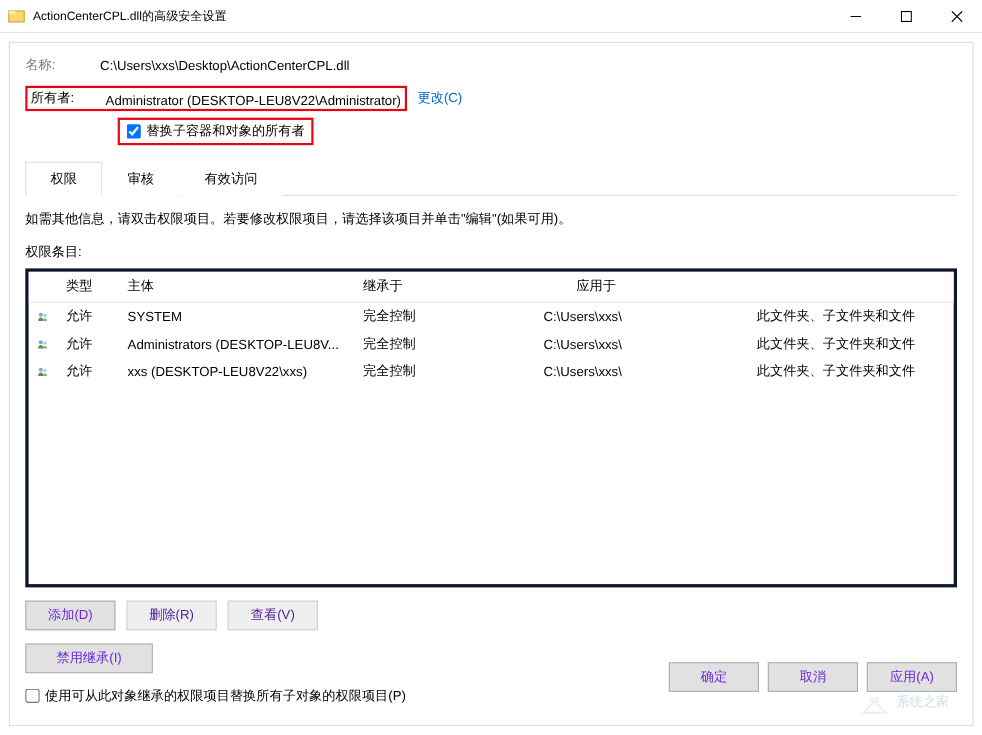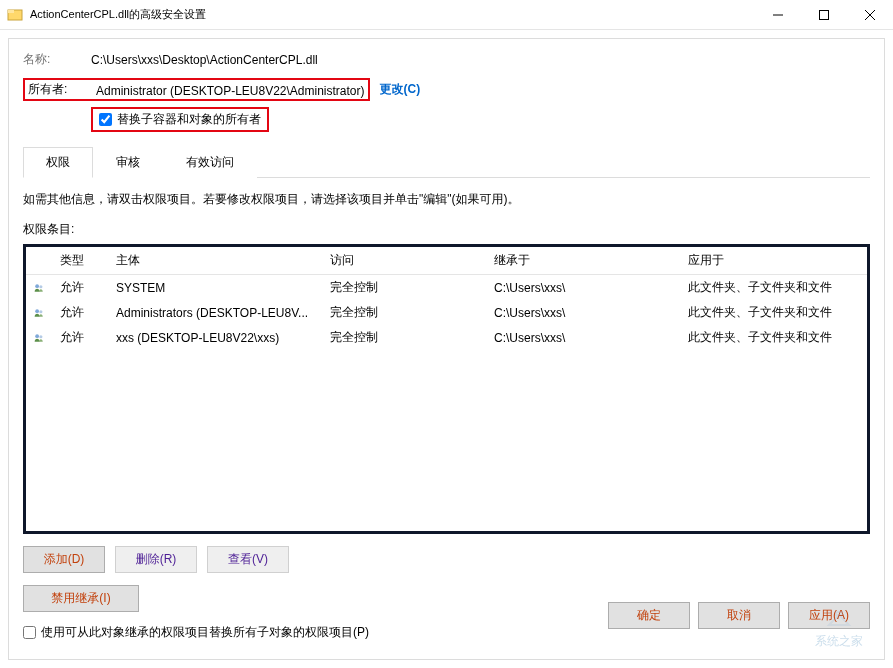--- a/index.html
+++ b/index.html
@@ -14,24 +14,24 @@
 .content { position: absolute; top: 38px; left: 8px; right: 8px; bottom: 8px; border: 1px solid #dcdcdc; padding: 12px 14px; display: flex; flex-direction: column; }
 
 .field-row { display: flex; align-items: center; margin-bottom: 10px; }
 .field-label { width: 68px; color: #737373; }
 .field-value { color: #000; }
 
 .owner-row { display: flex; align-items: center; margin-bottom: 6px; }
 .owner-row .owner-label { width: 68px; }
 .owner-row .owner-value { }
 .red-box1 { border: 2px solid #e30613; padding: 1px 3px; display: inline-flex; align-items: flex-end; }
-.change-link { color: #0066cc; margin-left: 10px; cursor: pointer; font-weight: bold; }
+.change-link { color: #0066cc; margin-left: 10px; cursor: pointer; }
 
 .replace-row { margin-left: 68px; margin-bottom: 14px; }
-.red-box2 { border: 2px solid #e30613; display: inline-flex; align-items: center; padding: 2px 6px; }
+.red-box2 { border: 2px solid #e30613; display: inline-flex; align-items: center; padding: 2px 6px; margin-left: 16px; }
 .checkbox { width: 13px; height: 13px; margin-right: 5px; }
 
 .tabs { display: flex; border-bottom: 1px solid #dcdcdc; }
 .tab { padding: 6px 22px; cursor: pointer; border: 1px solid transparent; border-bottom: none; position: relative; top: 1px; background: #fff; }
 .tab.active { border-color: #dcdcdc; border-bottom: 1px solid #fff; }
 
 .instructions { margin: 13px 0 13px 0; color: #000; }
 .perm-label { margin-bottom: 6px; }
 
 .perm-table { border: 3px solid #0f172a; height: 290px; overflow: auto; }
@@ -40,30 +40,30 @@
 .perm-body .prow { display: flex; align-items: center; padding: 3px 0; }
 .prow .pcell { padding: 1px 8px; }
 .col-icon { width: 26px; display:flex; align-items:center; justify-content:center; }
 .col-type { width: 56px; }
 .col-principal { width: 214px; white-space: nowrap; overflow: hidden; text-overflow: ellipsis; }
 .col-access { width: 164px; }
 .col-inherit { width: 194px; }
 .col-applies { flex: 1; }
 
 .btn-row { display: flex; gap: 10px; margin-top: 12px; }
-.btn { border: 1px solid #adadad; background: #e1e1e1; padding: 4px 0; width: 82px; text-align: center; cursor: pointer; color: #c2410c; }
+.btn { border: 1px solid #adadad; background: #e1e1e1; padding: 4px 0; width: 82px; text-align: center; cursor: pointer; color: #6d28d9; }
 .btn.disabled { color: #4c1d95; border-color: #d0d0d0; background: #efefef; cursor: default; }
 
 .disable-inherit-row { margin-top: 12px; }
 .replace-child-row { margin-top: 12px; display: flex; align-items: center; }
 
 .footer { position: absolute; bottom: 30px; right: 14px; display: flex; gap: 8px; }
 .footer .btn { width: 82px; }
 
-.watermark { position:absolute; right: 30px; bottom: 18px; opacity: 0.35; font-size: 14px; color:#6ba0c8; pointer-events:none; display:flex; align-items:center; gap:6px;flex-direction:column; }
+.watermark { position:absolute; right: 30px; bottom: 18px; opacity: 0.35; font-size: 14px; color:#6ba0c8; pointer-events:none; display:flex; align-items:center; gap:6px; }
 .watermark svg { opacity:0.5; }
 
 .user-icon-svg { width:16px; height:16px; }
 </style>
 </head>
 <body>
 
 <div class="titlebar">
   <div class="icon-slot">
     <svg width="16" height="16" viewBox="0 0 16 16">
@@ -122,21 +122,20 @@
 
   <div class="instructions">如需其他信息，请双击权限项目。若要修改权限项目，请选择该项目并单击"编辑"(如果可用)。</div>
 
   <div class="perm-label">权限条目:</div>
 
   <div class="perm-table">
     <div class="perm-header">
       <div class="hcell col-icon"></div>
       <div class="hcell col-type">类型</div>
       <div class="hcell col-principal">主体</div>
-      <div class="hcell col-access">访问</div>
       <div class="hcell col-inherit">继承于</div>
       <div class="hcell col-applies">应用于</div>
     </div>
     <div class="perm-body">
       <div class="prow">
         <div class="pcell col-icon">
             <svg class="user-icon-svg" viewBox="0 0 16 16">
               <circle cx="5" cy="5" r="3" fill="#7fa8d9"></circle>
               <path d="M1 14c0-3 2-5 4-5s4 2 4 5z" fill="#5b8f4a"></path>
               <circle cx="11" cy="6" r="2.5" fill="#b5cbe6"></circle>

